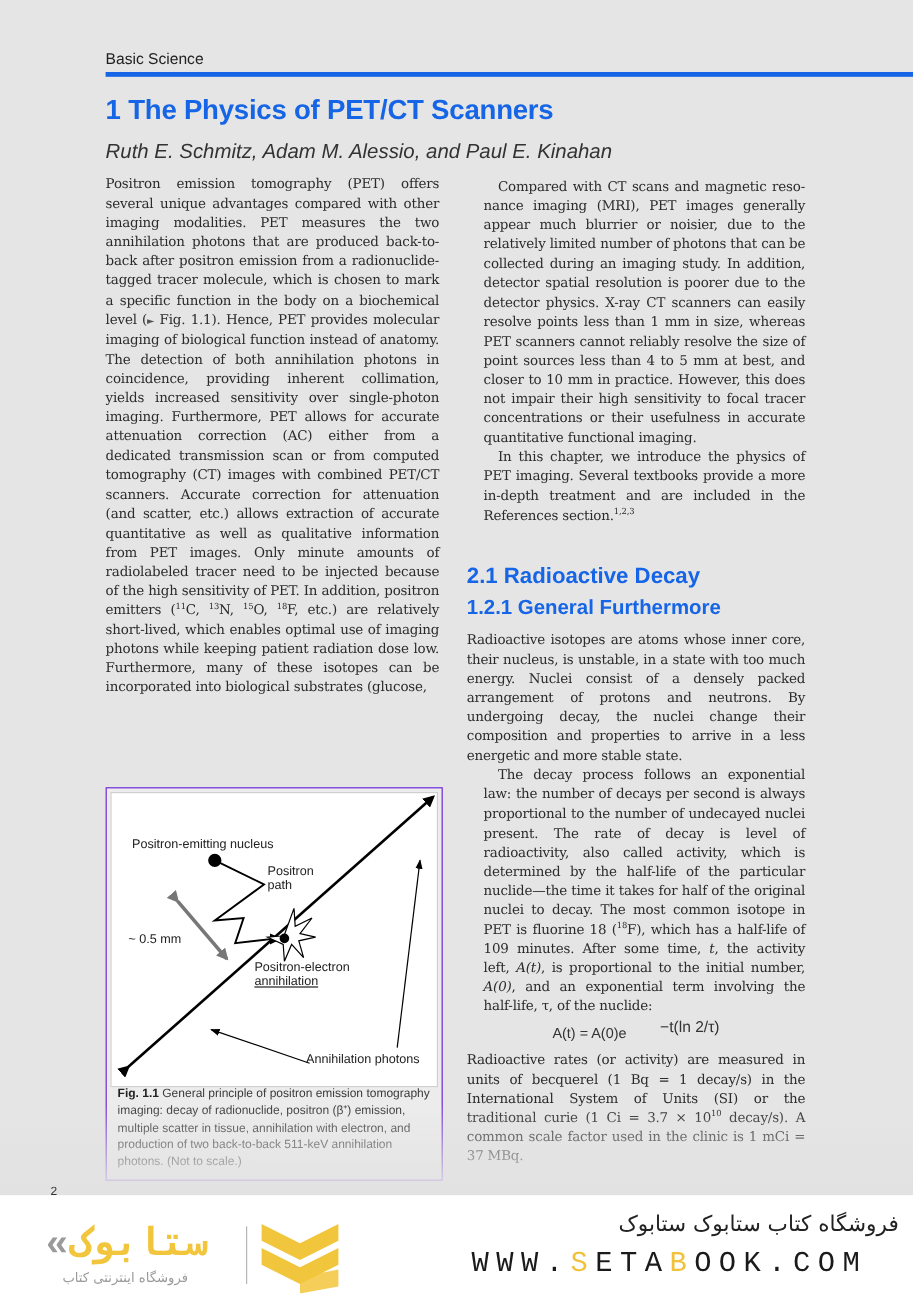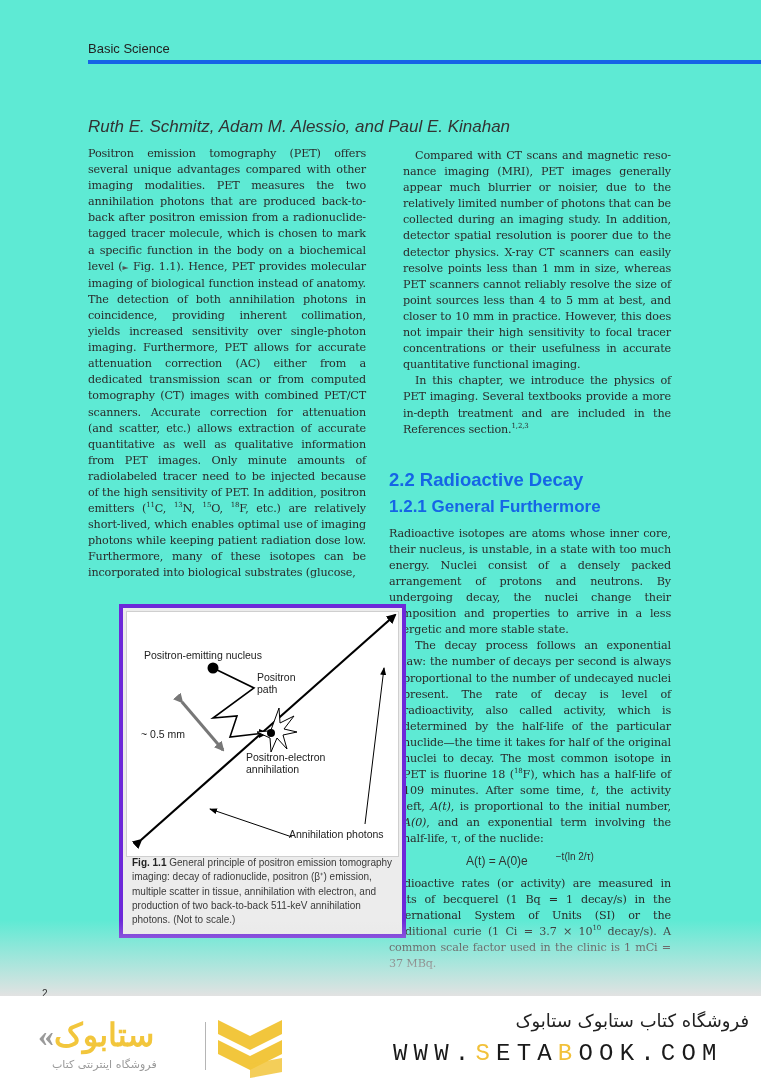--- a/index.html
+++ b/index.html
@@ -2,21 +2,21 @@
 <html><head>
 <meta charset="utf-8">
 <style>
   html, body { margin: 0; padding: 0; }
   body {
     width: 761px; height: 1080px; position: relative; overflow: hidden;
     background: #ffffff;
     font-family: "DejaVu Serif", serif;
     color: #2b2b2b;
   }
-  .page { position: absolute; left: 0; top: 0; width: 761px; height: 1000px; background: #5eead4; }
+  .page { position: absolute; left: 0; top: 0; width: 761px; height: 1000px; background: #e5e5e5; }
   .page-shade {
     position: absolute; left: 0; top: 920px; width: 761px; height: 76px;
     background: linear-gradient(to bottom, rgba(230,230,230,0) 0%, #e2e2e2 100%);
   }
   .running-head {
     position: absolute; left: 88px; top: 41px;
     font-family: "Liberation Sans", sans-serif; font-size: 13px; color: #222;
   }
   .head-rule { position: absolute; left: 88px; top: 60px; width: 673px; height: 4px; background: #1565e6; }
   .chapter-title {
@@ -42,24 +42,24 @@
   p.body {
     margin: 0; font-size: 11.2px; line-height: 16.1px; text-align: justify;
     hyphens: manual; letter-spacing: -0.15px;
   }
   p.indent { text-indent: 12px; margin-left: 14px; }
   sup, sub { font-size: 7px; line-height: 0; }
   .equation {
     text-align: center; font-family: "Liberation Sans", sans-serif; font-size: 12px;
     margin: 6px 0 8px 0; color: #333;
   }
-  .equation sup { font-size: 10px; margin-left: 28px; }
+  .equation sup { font-size: 13px; margin-left: 28px; }
   .figure {
-    position: absolute; left: 88px; top: 604px; width: 279px; height: 326px;
-    background: #ececec; border: 4px solid #6d28d9; margin-left: 31px;
+    position: absolute; left: 88px; top: 656px; width: 279px; height: 326px;
+    background: #ececec; border: 1px solid #6d28d9;
   }
   .figure-art {
     position: absolute; left: 3px; top: 3px; width: 271px; height: 244px;
     background: #fff; border: 1px solid #cfcfcf;
   }
   .figure-art svg { position: absolute; left: 0; top: 0; }
   .fig-label {
     position: absolute; font-family: "Liberation Sans", sans-serif; font-size: 10.5px; color: #222;
     line-height: 12px; white-space: nowrap;
   }
@@ -69,21 +69,21 @@
   }
   .caption b { color: #222; font-weight: bold; }
   .page-num {
     position: absolute; left: 42px; top: 988px; font-size: 10px; color: #333;
     font-family: "Liberation Sans", sans-serif;
   }
   .banner { position: absolute; left: 0; top: 996px; width: 761px; height: 84px; background: #fff; }
   .logo-mark { position: absolute; left: 216px; top: 1018px; }
   .logo-divider { position: absolute; left: 205px; top: 1022px; width: 1px; height: 48px; background: #b5b5b5; }
   .logo-text {
-    position: absolute; left: 38px; top: 1016px; font-family: Liberation Serif, serif;
+    position: absolute; left: 38px; top: 1016px; font-family: Liberation Mono, monospace;
     font-weight: bold; font-size: 32px; color: #f2c63c; letter-spacing: -1px;
   }
   .logo-text .chev { color: #9a9a9a; }
   .logo-sub {
     position: absolute; left: 52px; top: 1058px; font-family: "DejaVu Sans", sans-serif;
     font-size: 11px; color: #9a9a9a; direction: rtl;
   }
   .shop-title {
     position: absolute; right: 12px; top: 1010px; font-family: "DejaVu Sans", sans-serif;
     font-size: 18px; color: #222; direction: rtl;
@@ -93,32 +93,33 @@
     font-size: 24px; letter-spacing: 6.2px; color: #1a1a1a;
   }
   .shop-url .hl { color: #f2c13a; }
 </style>
 </head>
 <body>
 
 <div class="page">
   <div class="running-head">Basic Science</div>
   <div class="head-rule"></div>
+  <div class="chapter-title">1  The Physics of PET/CT Scanners</div>
   <div class="authors">Ruth E. Schmitz, Adam M. Alessio, and Paul E. Kinahan</div>
 
   <div class="col col-left">
     <p class="body"><span>Positron emission tomography (PET) offers several unique advantages compared with other imaging modalities. PET measures the two annihilation photons that are produced back-to-back after positron emission from a radionuclide-tagged tracer molecule, which is chosen to mark a specific function in the body on a biochemical level (</span><span style="font-size:8px;color:#555;">►</span><span> Fig. 1.1</span><span>). Hence, PET provides molecular imag­ing of biological function instead of anatomy. The detection of both annihilation photons in coinci­dence, providing inherent collimation, yields increased sensitivity over single-photon imaging. Furthermore, PET allows for accurate attenuation correction (AC) either from a dedicated transmis­sion scan or from computed tomography (CT) images with combined PET/CT scanners. Accurate correction for attenuation (and scatter, etc.) allows extraction of accurate quantitative as well as qual­itative information from PET images. Only minute amounts of radiolabeled tracer need to be injected because of the high sensitivity of PET. In addition, positron emitters (</span><sup>11</sup><span>C, </span><sup>13</sup><span>N, </span><sup>15</sup><span>O, </span><sup>18</sup><span>F, etc.) are rela­tively short-lived, which enables optimal use of imaging photons while keeping patient radiation dose low. Furthermore, many of these isotopes can be incorporated into biological substrates (glucose,</span></p>
   </div>
 
   <div class="col col-right">
     <p class="body indent">Compared with CT scans and magnetic reso­nance imaging (MRI), PET images generally appear much blurrier or noisier, due to the relatively lim­ited number of photons that can be collected dur­ing an imaging study. In addition, detector spatial resolution is poorer due to the detector physics. X-ray CT scanners can easily resolve points less than 1 mm in size, whereas PET scanners cannot reliably resolve the size of point sources less than 4 to 5 mm at best, and closer to 10 mm in practice. However, this does not impair their high sensitiv­ity to focal tracer concentrations or their useful­ness in accurate quantitative functional imaging.</p>
     <p class="body indent"><span>In this chapter, we introduce the physics of PET imaging. Several textbooks provide a more in-depth treatment and are included in the Referen­ces section.</span><sup>1,2,3</sup></p>
 
     <div style="height:30px;"></div>
-    <h2 class="sec" style="margin-bottom:4px;">2.2  Radioactive Decay</h2>
+    <h2 class="sec" style="margin-bottom:4px;">2.1  Radioactive Decay</h2>
     <h3 class="subsec">1.2.1  General Furthermore</h3>
     <p class="body">Radioactive isotopes are atoms whose inner core, their nucleus, is unstable, in a state with too much energy. Nuclei consist of a densely packed arrange­ment of protons and neutrons. By undergoing decay, the nuclei change their composition and properties to arrive in a less energetic and more stable state.</p>
     <p class="body indent"><span>The decay process follows an exponential law: the number of decays per second is always propor­tional to the number of undecayed nuclei present. The rate of decay is level of radioactivity, also called activity, which is determined by the half-life of the particular nuclide—the time it takes for half of the original nuclei to decay. The most common isotope in PET is fluorine 18 (</span><sup>18</sup><span>F), which has a half-life of 109 minutes. After some time, </span><i>t</i><span>, the activity left, </span><i>A(t)</i><span>, is proportional to the initial num­ber, </span><i>A(0)</i><span>, and an exponential term involving the half-life, τ, of the nuclide:</span></p>
     <div class="equation"><span>A(t) = A(0)e</span><sup>−t(ln 2/τ)</sup></div>
     <p class="body"><span>Radioactive rates (or activity) are measured in units of becquerel (1 Bq = 1 decay/s) in the Interna­tional System of Units (SI) or the traditional curie (1 Ci = 3.7 × 10</span><sup>10</sup><span> decay/s). A common scale factor used in the clinic is 1 mCi = 37 MBq.</span></p>
   </div>
 
   <div class="figure">
     <div class="figure-art">
       <svg width="271" height="244" viewBox="0 0 271 244">
@@ -147,21 +148,21 @@
         <line x1="55" y1="90" x2="96" y2="138" stroke="#777" stroke-width="3" marker-start="url(#ahGray)" marker-end="url(#ahGray)"></line>
 
         <line x1="165" y1="225" x2="83" y2="197" stroke="#000" stroke-width="1" marker-end="url(#ahSmall)"></line>
         <line x1="238" y1="212" x2="257" y2="56" stroke="#000" stroke-width="1" marker-end="url(#ahSmall)"></line>
       </svg>
       <div class="fig-label" style="left:17px;top:37px;">Positron-emitting nucleus</div>
       <div class="fig-label" style="left:130px;top:59px;">Positron</div>
       <div class="fig-label" style="left:130px;top:71px;">path</div>
       <div class="fig-label" style="left:14px;top:116px;">~ 0.5 mm</div>
       <div class="fig-label" style="left:119px;top:139px;">Positron-electron</div>
-      <div class="fig-label" style="left:119px;top:151px;">annihilation</div>
+      <div class="fig-label" style="left:119px;top:151px;text-decoration:underline;">annihilation</div>
       <div class="fig-label" style="left:162px;top:216px;">Annihilation photons</div>
     </div>
     <div class="caption"><b>Fig. 1.1</b><span>  General principle of positron emission tomography imaging: decay of radionuclide, positron (β⁺) emission, multiple scatter in tissue, annihilation with electron, and production of two back-to-back 511-keV annihilation photons. (Not to scale.)</span></div>
   </div>
 
   <div class="page-shade"></div>
   <div class="page-num">2</div>
 </div>
 
 <div class="banner"></div>

